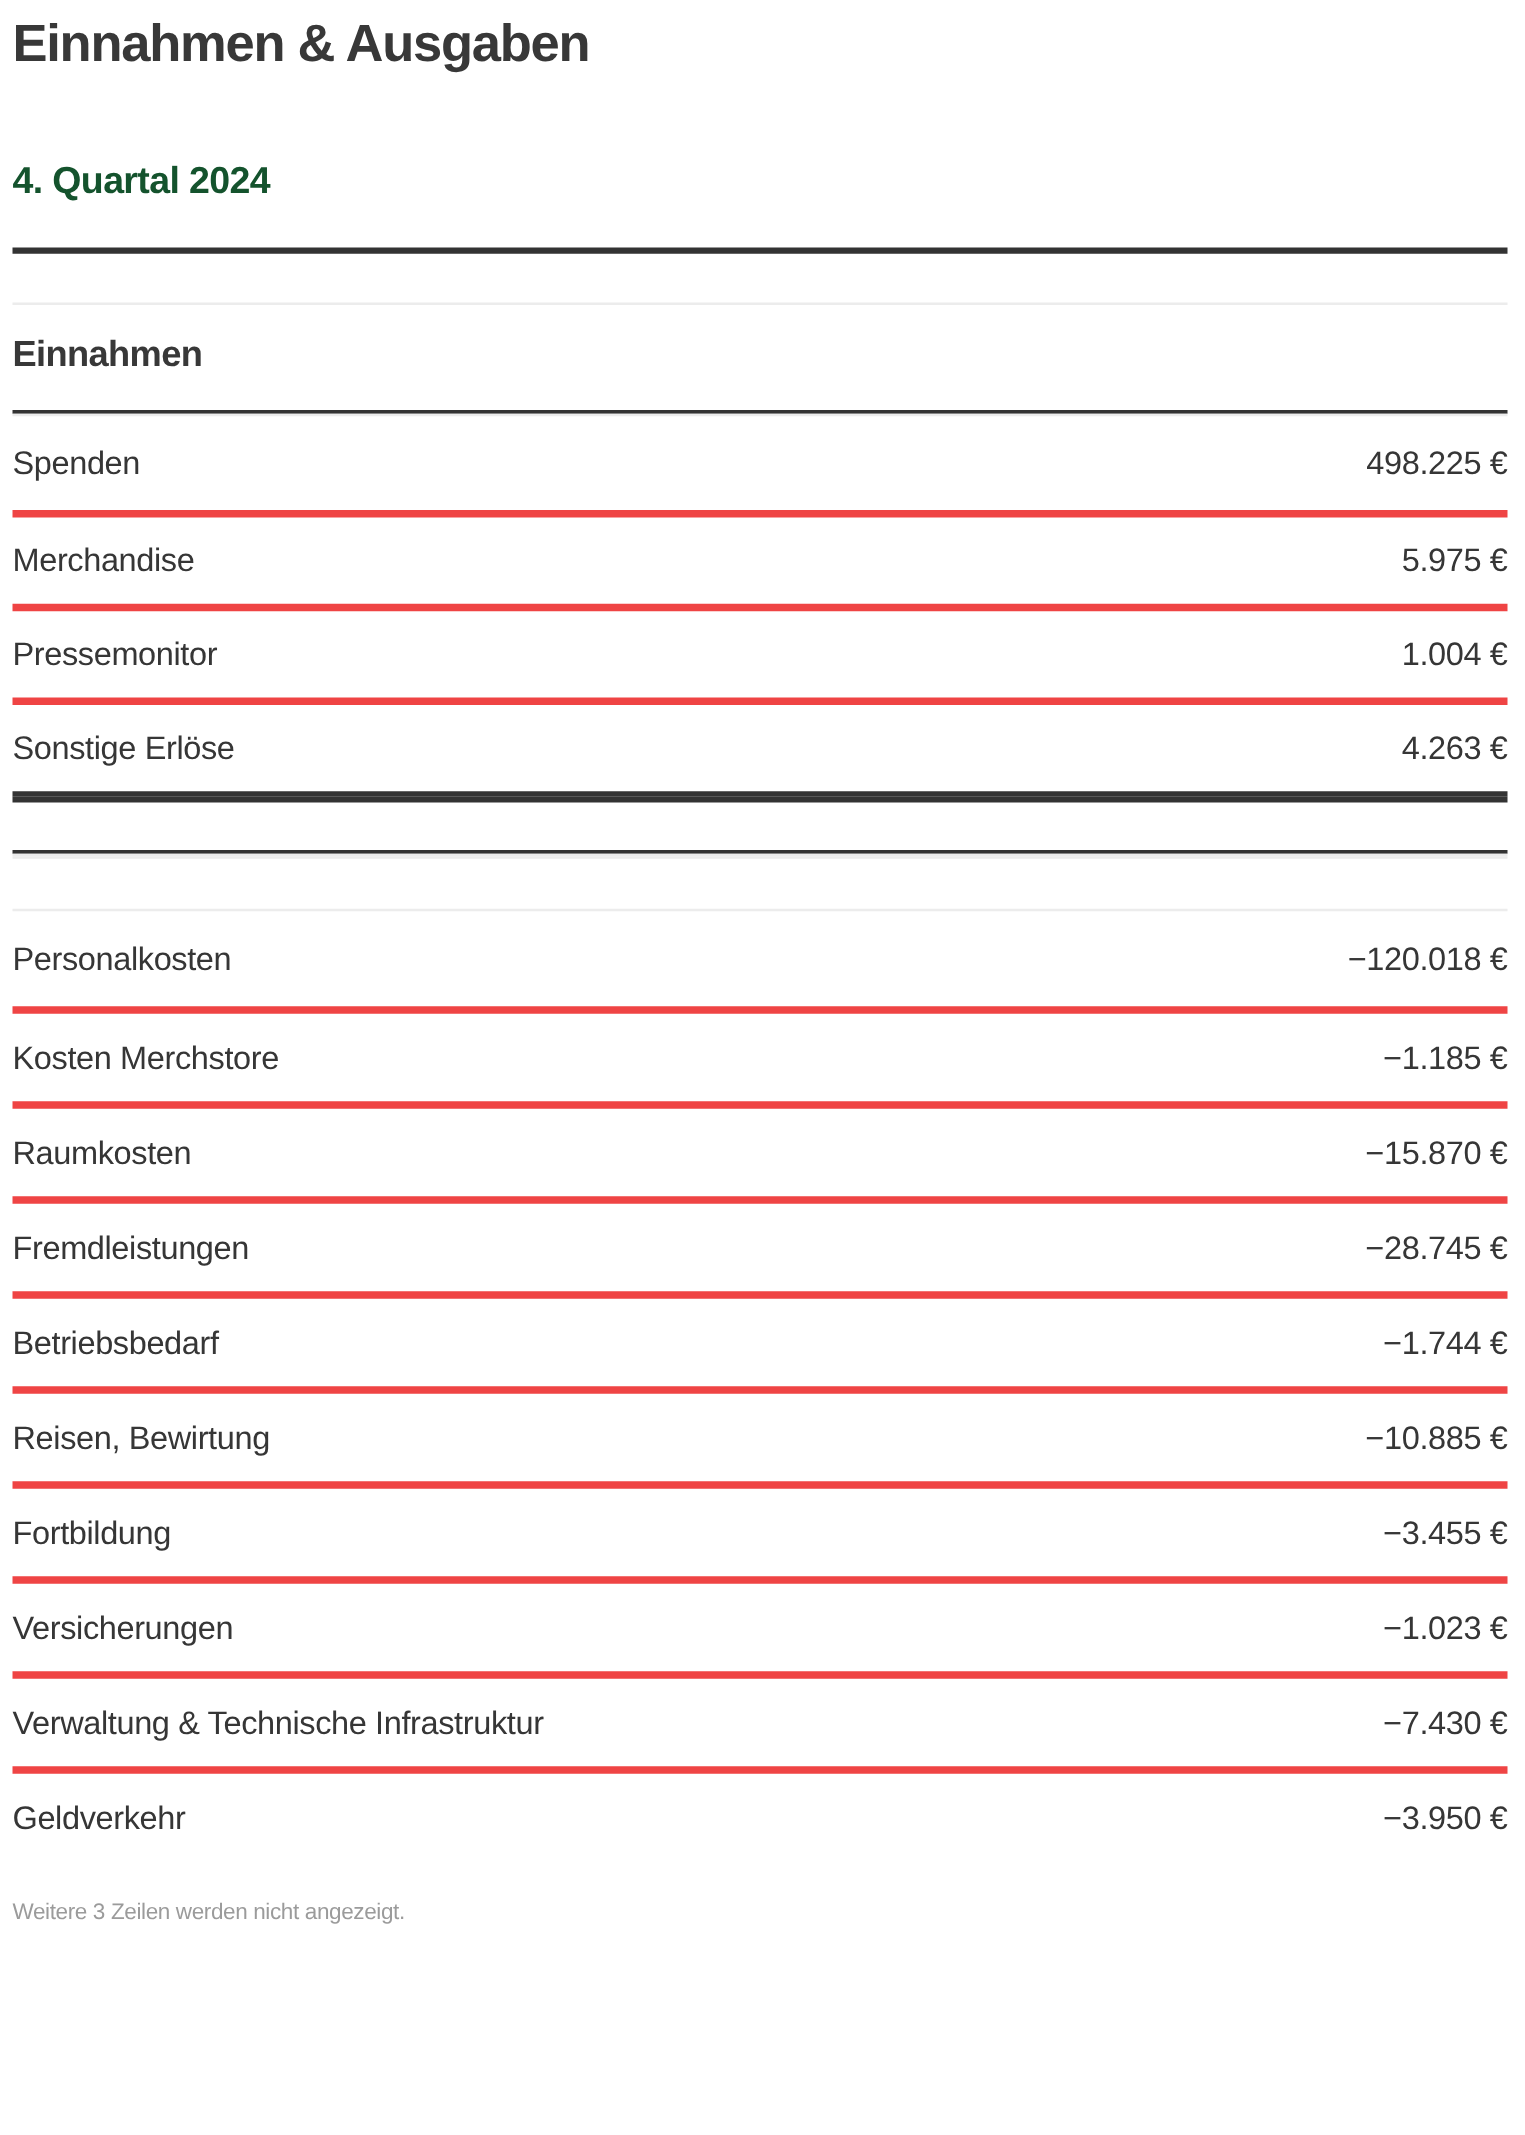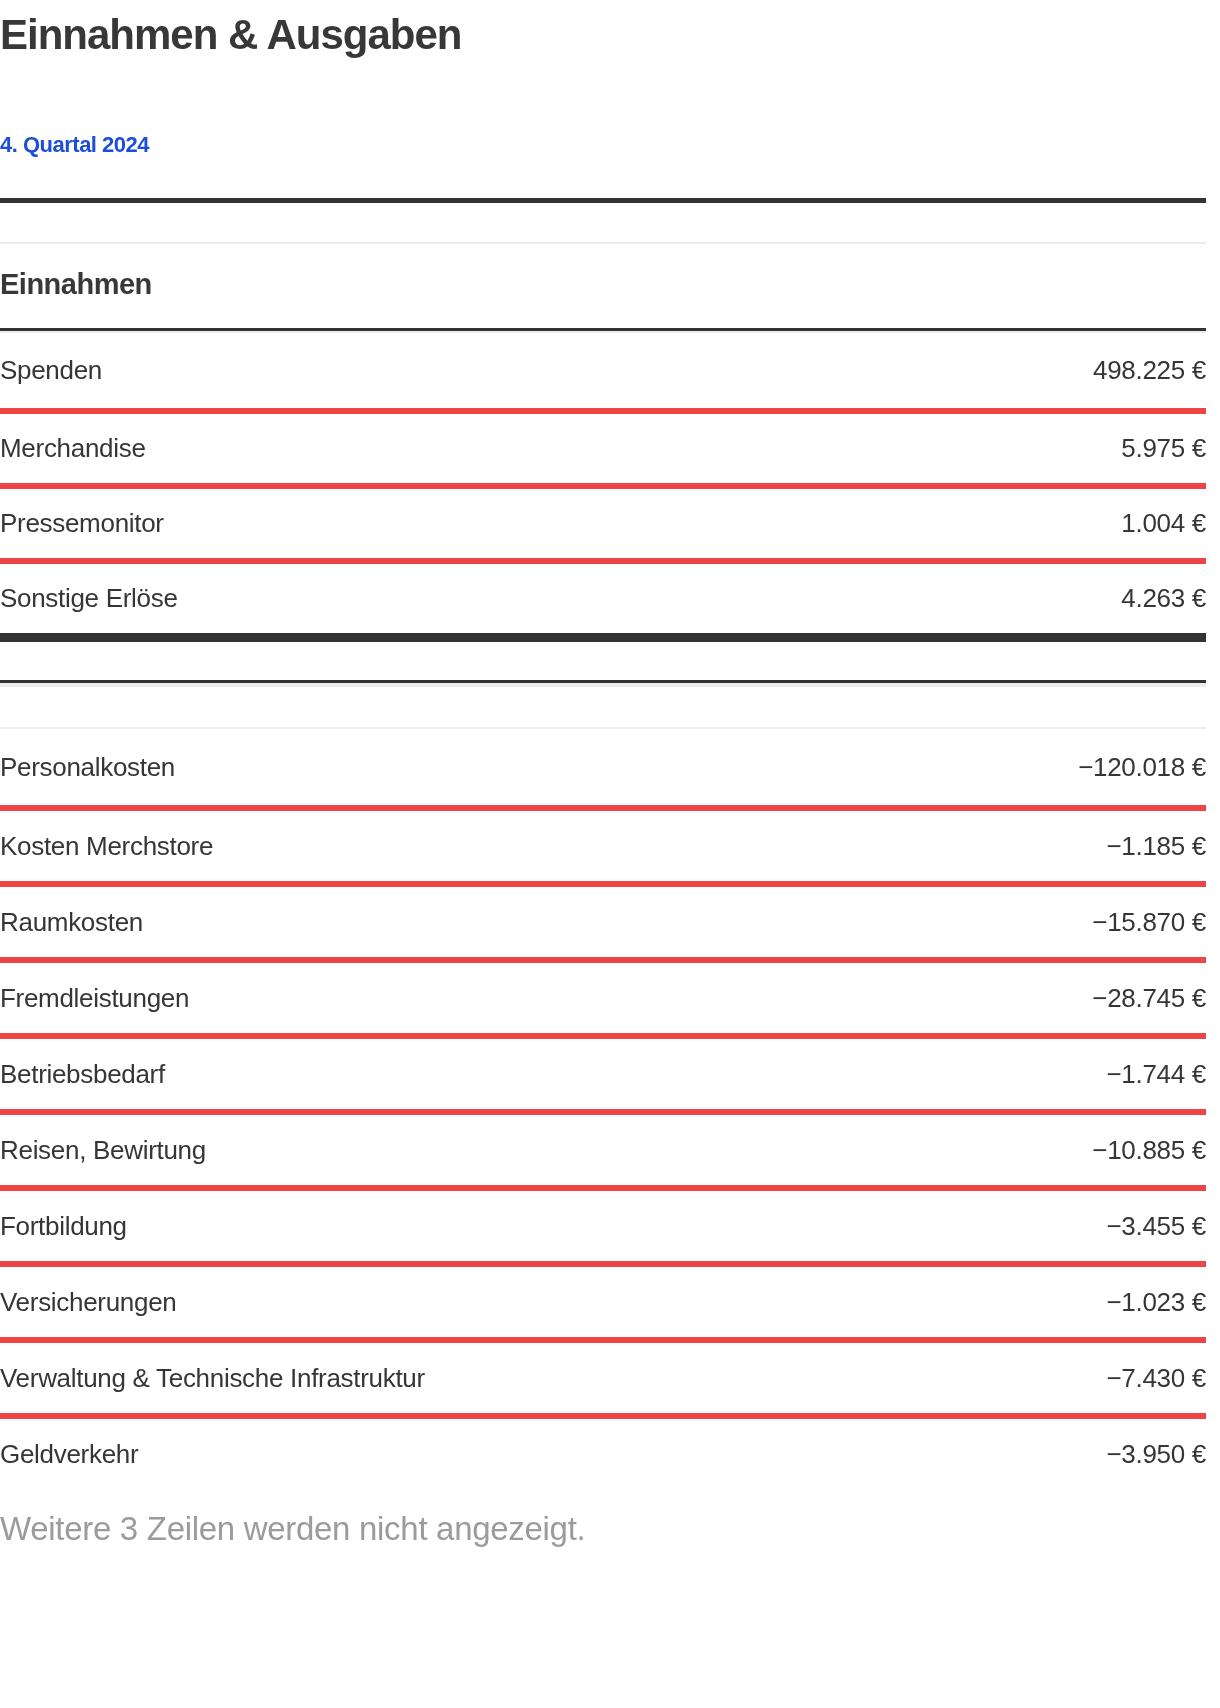--- a/index.html
+++ b/index.html
@@ -6,43 +6,43 @@
     margin: 0;
     padding: 0;
     background: #ffffff;
     width: 1220px;
     height: 1708px;
     overflow: hidden;
     font-family: "Liberation Sans", sans-serif;
     color: #363636;
   }
   .page {
-    padding: 0 14px 0 0;
+    padding: 0 14px 0 10px;
     box-sizing: border-box;
     width: 1220px;
   }
   
   .title {
     font-size: 42px;
     font-weight: bold;
     letter-spacing: -1px;
     line-height: 50px;
     margin: 10px 0 0 0;
     color: #383838;
   }
   
   .subtitle {
-    font-size: 22px;
+    font-size: 30px;
     font-weight: bold;
     letter-spacing: -0.5px;
     line-height: 42px;
     margin: 64px 0 0 0;
     padding-bottom: 32px;
     border-bottom: 5px solid #333333;
-    color: #1d4ed8;
+    color: #14532d;
   }
   
   .rule-light {
     height: 2px;
     background: #ececec;
     border: 0;
     margin: 0;
   }
   .rule-light.section-top { margin-top: 39px; }
   .rule-dark-thin {
@@ -97,21 +97,21 @@
     font-weight: bold;
     color: #333333;
   }
   .empty-row {
     height: 40px;
     border-bottom: 2px solid #ececec;
   }
   
   .footer-note {
     margin-top: 24px;
-    font-size: 33px;
+    font-size: 18px;
     line-height: 32px;
     letter-spacing: -0.3px;
     color: #9b9b9b;
   }
 </style>
 </head>
 <body>
 
 <div class="page">
 

